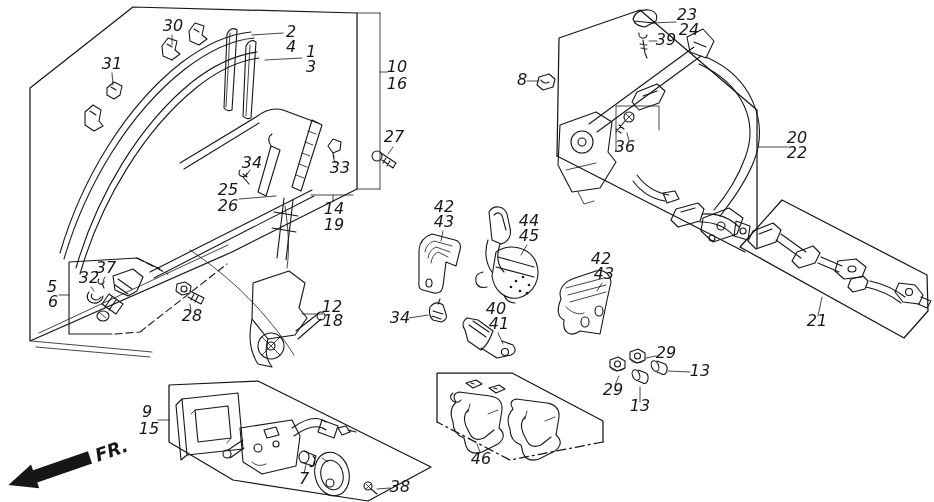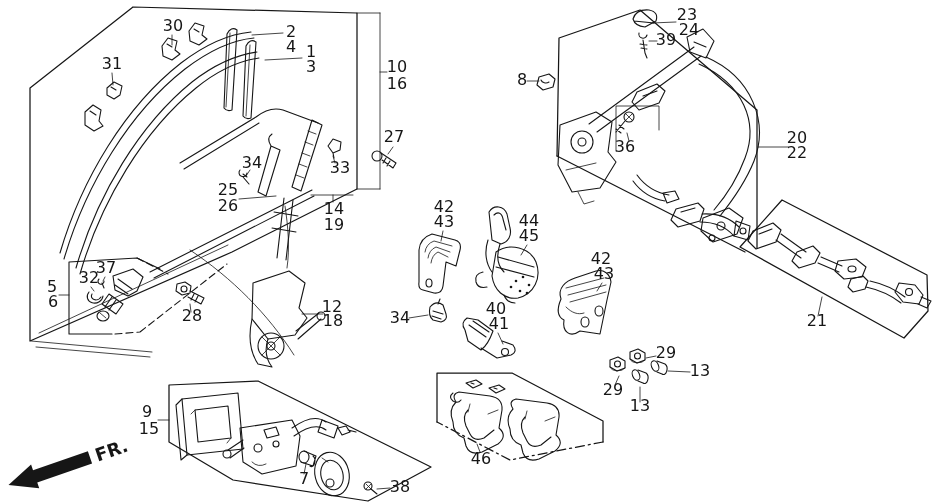--- a/index.html
+++ b/index.html
@@ -1,21 +1,21 @@
 <!DOCTYPE html>
 <html style="--ink: #161616; --bg: #ffffff;"><head>
 <meta charset="utf-8">
 <style>
   html,body{margin:0;padding:0;}
   body{
     width:934px;height:502px;overflow:hidden;
     background:var(--bg,#ffffff);
     font-family:"DejaVu Sans", "Liberation Sans", sans-serif;
   }
-  .stage{width:934px;height:502px;position:relative;}
+  .stage{width:934px;height:502px;position:relative;font-style:italic;}
   svg{display:block;}
   .ln{stroke:var(--ink,#161616);fill:none;stroke-width:1.1;stroke-linecap:round;stroke-linejoin:round;}
   .bx{stroke-width:1.25;}
   .thin{stroke-width:0.8;}
   .dash{stroke-dasharray:7 4;}
   .dashdot{stroke-dasharray:9 4 2 4;}
   .callout{
     font-family:"DejaVu Sans","Liberation Sans",sans-serif;
     font-size:16px;fill:var(--ink,#161616);text-anchor:middle;
   }

